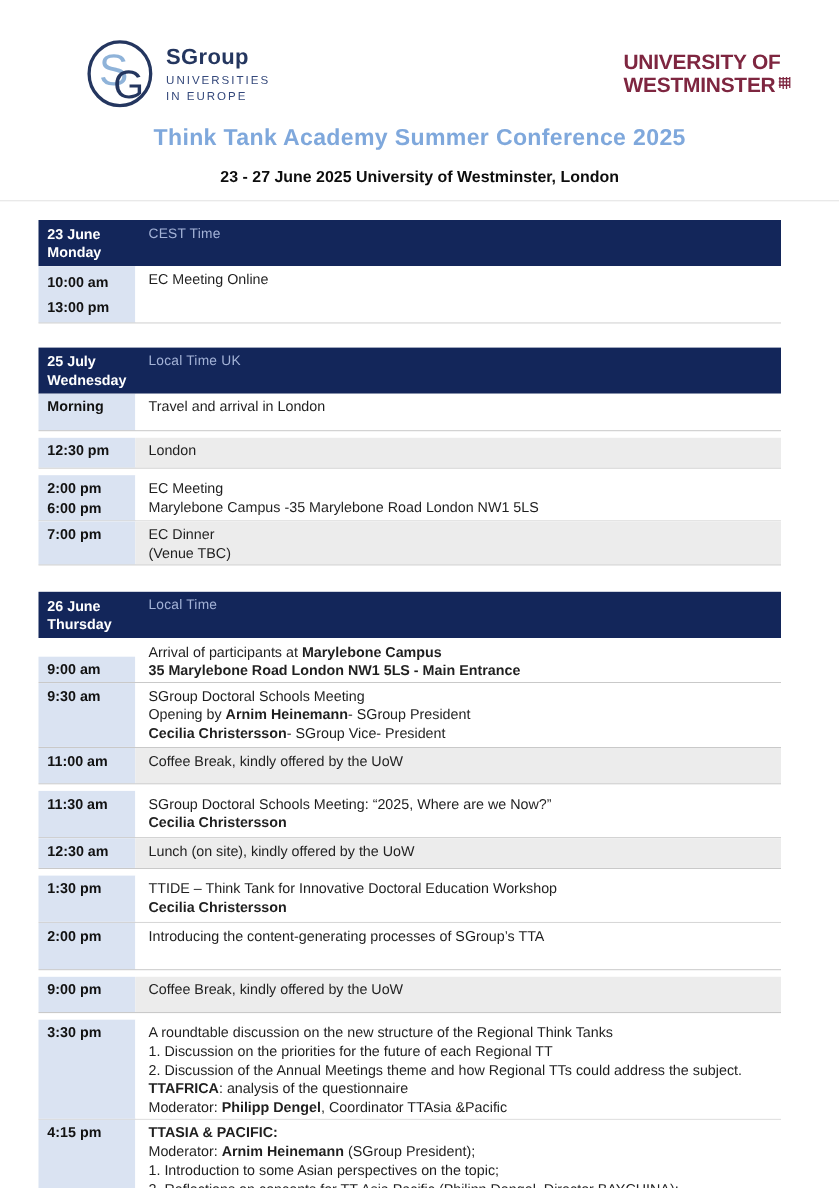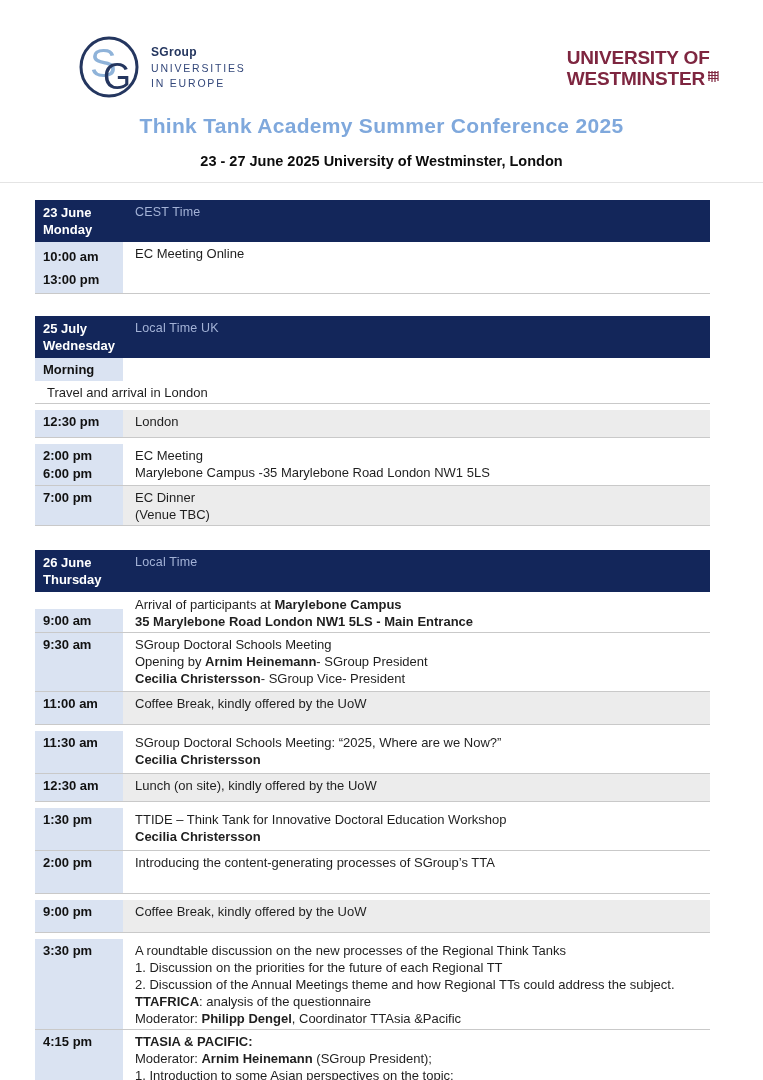--- a/index.html
+++ b/index.html
@@ -11,21 +11,21 @@
     --sgnavy:#24365f;
     --border:#c9c9c9;
   }
   html,body{margin:0;padding:0;background:#fff;}
   .page{
     width:763px;height:1080px;position:relative;overflow:hidden;background:#fff;
     font-family:"Liberation Sans",sans-serif;color:#1f1f1f;
   }
   .header-row{display:flex;justify-content:space-between;align-items:flex-start;padding:36px 44px 0 78px;}
   .sgroup{display:flex;align-items:center;gap:11px;}
-  .sg-text .name{font-weight:bold;font-size:12px;color:var(--sgnavy);letter-spacing:.3px;}
+  .sg-text .name{font-weight:bold;font-size:20px;color:var(--sgnavy);letter-spacing:.3px;}
   .sg-text .sub{font-size:10.5px;letter-spacing:1.8px;color:#33477a;margin-top:3px;}
   .westminster{margin-top:12px;color:var(--maroon);font-weight:bold;font-size:19px;line-height:1.1;letter-spacing:-.2px;}
   .westminster .l2wrap{white-space:nowrap;}
   .portcullis{margin-left:2px;vertical-align:2px;}
   .title{text-align:center;font-size:21px;font-weight:bold;color:var(--titleblue);margin-top:16px;letter-spacing:.3px;}
   .subtitle{text-align:center;font-size:14.5px;font-weight:bold;color:#0d0d0d;margin-top:15px;}
   .rule{border-top:1px solid #e4e4e4;margin-top:13px;}
   .tables{margin:17px 0 0 35px;width:675px;}
   .stable{width:675px;}
   .thead{display:flex;background:var(--navy);}
@@ -89,21 +89,21 @@
         </div>
       </div>
       <div class="stable" style="margin-top: 22px;">
         <div class="thead">
           <div class="day">
             <div>25 July</div>
             <div>Wednesday</div>
           </div>
           <div class="tz">Local Time UK</div>
         </div>
-        <div class="trow" style="min-height: 33px; flex-direction: column;">
+        <div class="trow" style="min-height: 33px;">
           <div class="timecell">
             <div>Morning</div>
           </div>
           <div class="content">
             <div class="line"><span>Travel and arrival in London</span></div>
           </div>
         </div>
         <div class="trow grey" style="min-height: 27px; margin-top: 6px;">
           <div class="timecell">
             <div>12:30 pm</div>
@@ -207,21 +207,21 @@
           </div>
           <div class="content">
             <div class="line"><span>Coffee Break, kindly offered by the UoW</span></div>
           </div>
         </div>
         <div class="trow" style="min-height: 90px; margin-top: 6px;">
           <div class="timecell">
             <div>3:30 pm</div>
           </div>
           <div class="content">
-            <div class="line"><span>A roundtable discussion on the new processes of the Regional Think Tanks</span></div>
+            <div class="line"><span>A roundtable discussion on the new structure of the Regional Think Tanks</span></div>
             <div class="line"><span>1. Discussion on the priorities for the future of each Regional TT</span></div>
             <div class="line"><span>2. Discussion of the Annual Meetings theme and how Regional TTs could address the subject.</span></div>
             <div class="line"><span class="b">TTAFRICA</span><span>: analysis of the questionnaire</span></div>
             <div class="line"><span>Moderator: </span><span class="b">Philipp Dengel</span><span>, Coordinator TTAsia &amp;Pacific</span></div>
           </div>
         </div>
         <div class="trow" style="min-height: 70px;">
           <div class="timecell">
             <div>4:15 pm</div>
           </div>

